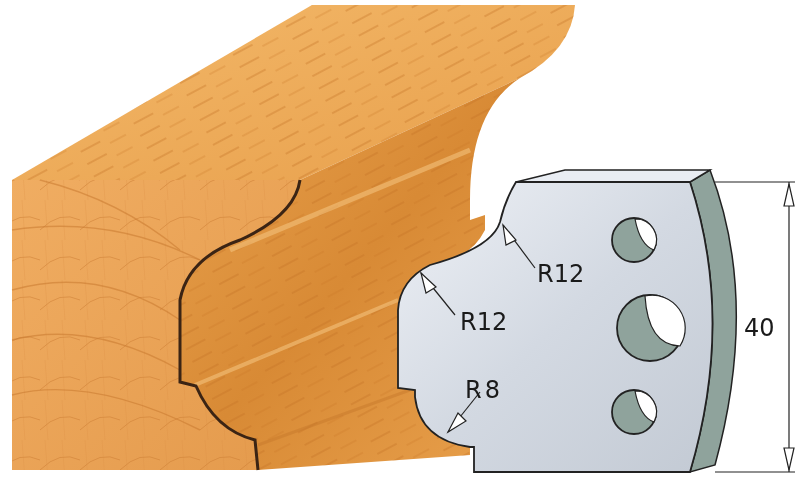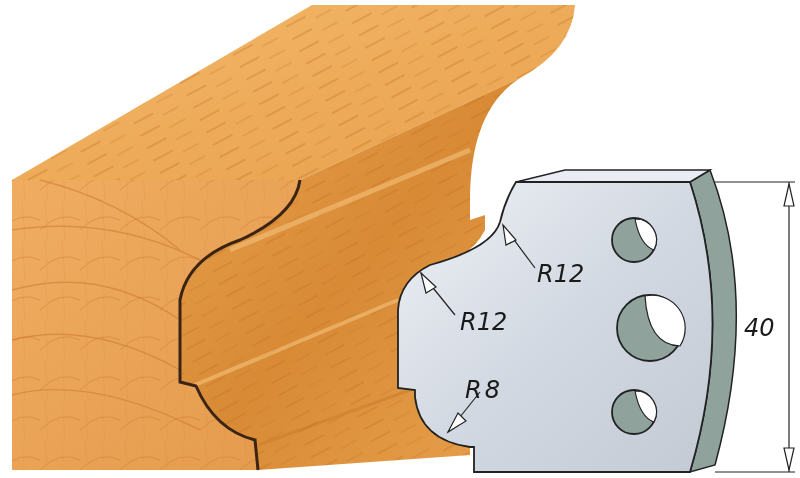--- a/index.html
+++ b/index.html
@@ -1,17 +1,17 @@
 <!DOCTYPE html>
 <html><head>
 <meta charset="utf-8">
 <style>
   html, body { margin: 0; padding: 0; background: #ffffff; }
   body { width: 800px; height: 478px; overflow: hidden; position: relative; font-family: "Liberation Sans", sans-serif; }
-  #stage { position: absolute; left: 0; top: 0; width: 800px; height: 478px; font-style: italic; }
+  #stage { position: absolute; left: 0; top: 0; width: 800px; height: 478px; }
   svg text { font-family: "DejaVu Sans", "Liberation Sans", sans-serif; fill: #1a1a1a; }
 </style>
 </head>
 <body>
 
 <div id="stage">
 <svg width="800" height="478" viewBox="0 0 800 478" xmlns="http://www.w3.org/2000/svg">
   <defs>
     <linearGradient id="topGrad" x1="0" y1="0" x2="1" y2="1">
       <stop offset="0" stop-color="#f3b869"></stop>

